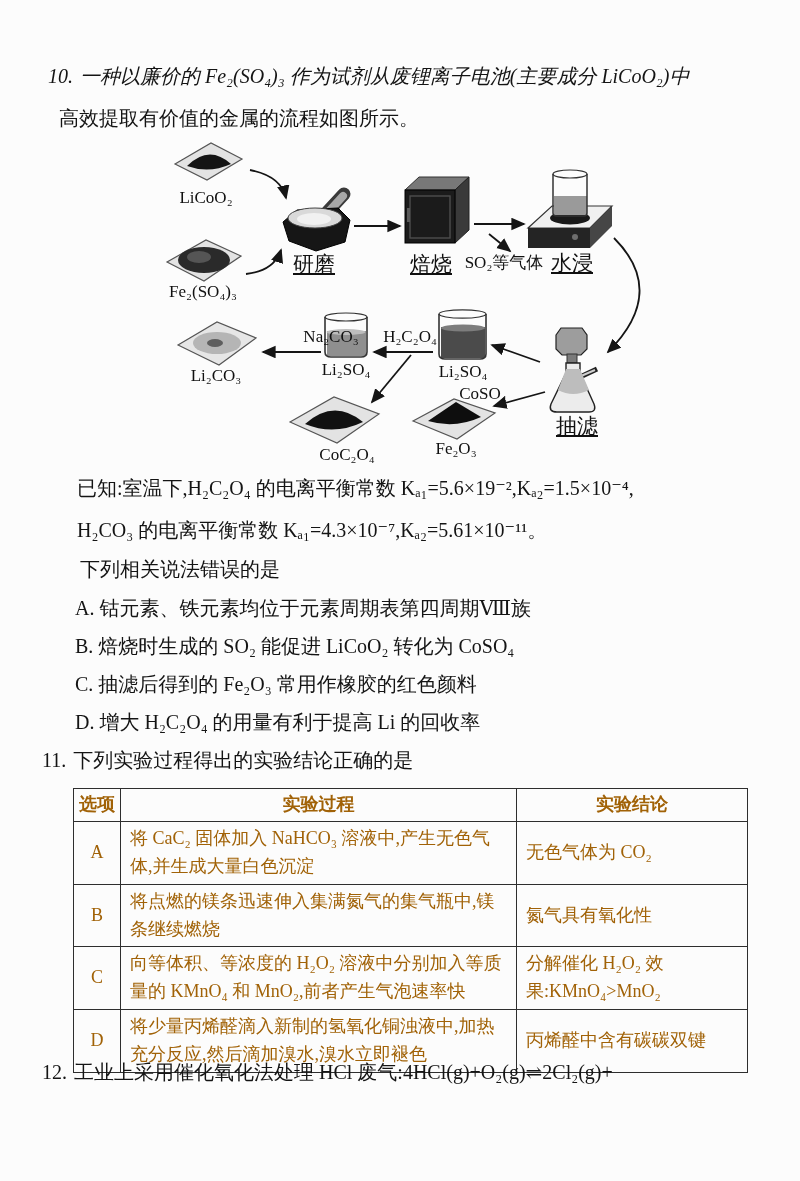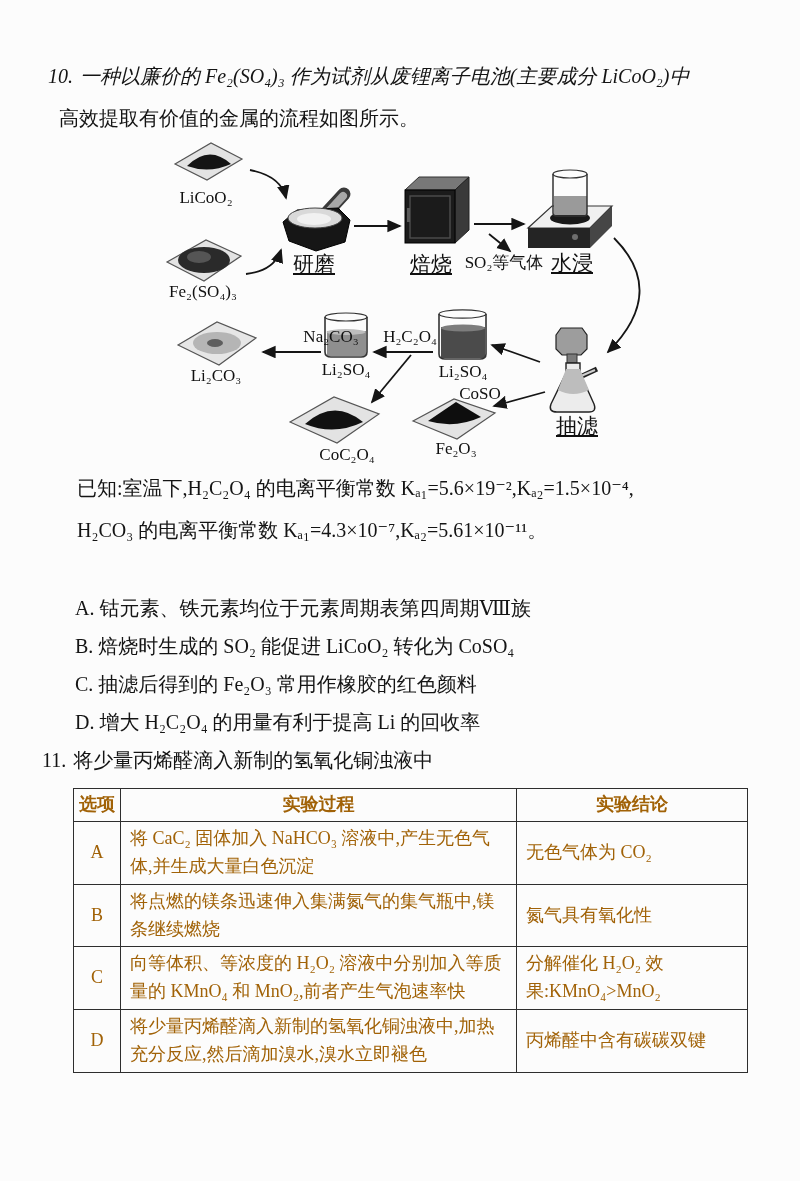--- a/index.html
+++ b/index.html
@@ -159,36 +159,37 @@
     <div class="dlabel" style="left:216px; top:227px;">Li₂CO₃</div>
     <div class="dlabel" style="left:346px; top:221px;">Li₂SO₄</div>
     <div class="dlabel" style="left:463px; top:223px;">Li₂SO₄</div>
     <div class="dlabel" style="left:461px; top:245px;margin-left:22px;">CoSO₄</div>
     <div class="dlabel" style="left:347px; top:306px;">CoC₂O₄</div>
     <div class="dlabel" style="left:456px; top:300px;">Fe₂O₃</div>
   </div>
 
   <div class="abs t20" style="left:77px; top:476px;">已知:室温下,H₂C₂O₄ 的电离平衡常数 Kₐ₁=5.6×19⁻²,Kₐ₂=1.5×10⁻⁴,</div>
   <div class="abs t20" style="left:77px; top:518px;">H₂CO₃ 的电离平衡常数 Kₐ₁=4.3×10⁻⁷,Kₐ₂=5.61×10⁻¹¹。</div>
+  <div class="abs t20" style="left:80px; top:557px;">下列相关说法错误的是</div>
 
   <div class="abs t20" style="left:75px; top:596px;">
     <span class="optlabel">A.</span><span>钴元素、铁元素均位于元素周期表第四周期Ⅷ族</span>
   </div>
   <div class="abs t20" style="left:75px; top:634px;">
     <span class="optlabel">B.</span><span>焙烧时生成的 SO₂ 能促进 LiCoO₂ 转化为 CoSO₄</span>
   </div>
   <div class="abs t20" style="left:75px; top:710px;">
     <span class="optlabel">D.</span><span>增大 H₂C₂O₄ 的用量有利于提高 Li 的回收率</span>
   </div>
   <div class="abs t20" style="left:75px; top:672px;">
     <span class="optlabel">C.</span><span>抽滤后得到的 Fe₂O₃ 常用作橡胶的红色颜料</span>
   </div>
 
   <div class="abs t20" style="left:42px; top:748px;">
-    <span class="qnum">11.</span><span>将少量丙烯醛滴入新制的氢氧化铜浊液中</span>
+    <span class="qnum">11.</span><span>下列实验过程得出的实验结论正确的是</span>
   </div>
 
   <table class="q11table">
     <colgroup>
       <col style="width:47px">
         <col style="width:396px">
         <col style="width:231px">
     </colgroup>
     <thead>
       <tr>
@@ -214,15 +215,18 @@
         <td>分解催化 H₂O₂ 效果:KMnO₄&gt;MnO₂</td>
       </tr>
       <tr style="height:58px;">
         <td class="c-opt">D</td>
         <td>将少量丙烯醛滴入新制的氢氧化铜浊液中,加热充分反应,然后滴加溴水,溴水立即褪色</td>
         <td>丙烯醛中含有碳碳双键</td>
       </tr>
     </tbody>
   </table>
 
+  <div class="abs t20" style="left:42px; top:1060px;">
+    <span class="qnum">12.</span><span>工业上采用催化氧化法处理 HCl 废气:4HCl(g)+O₂(g)⇌2Cl₂(g)+</span>
+  </div>
 
 
 </div>
 
 </body></html>

